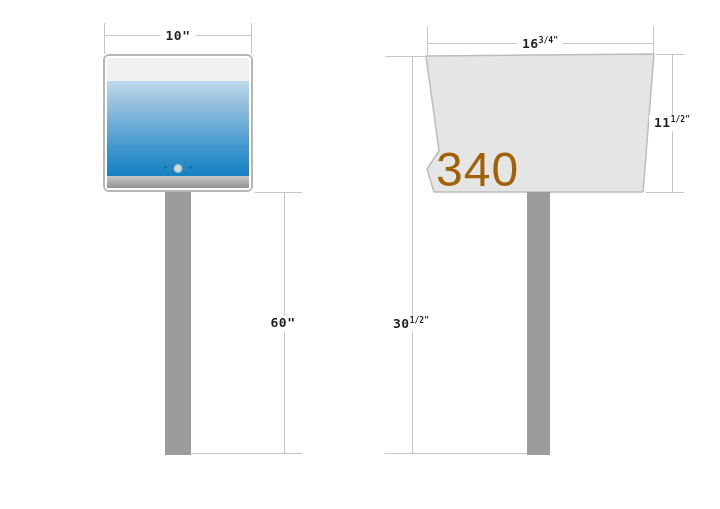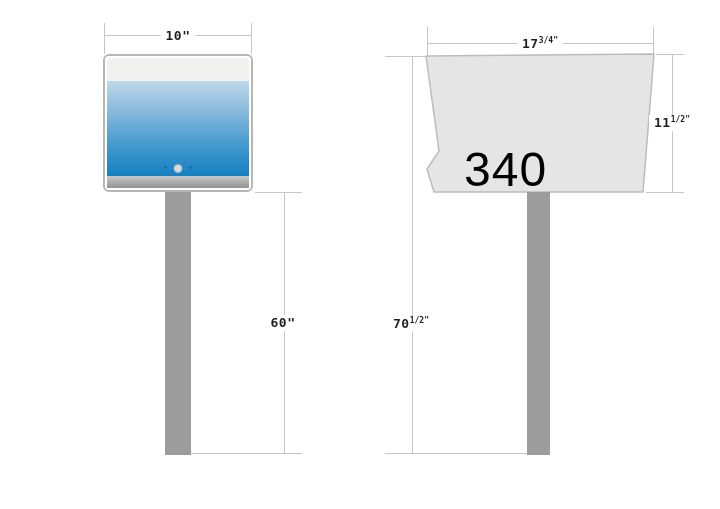--- a/index.html
+++ b/index.html
@@ -24,22 +24,22 @@
   .knob{position:absolute;left:50%;bottom:3px;transform:translateX(-50%);width:9px;height:9px;
         border-radius:50%;background:#d9d9d9;border:1px solid #a3b7c3;box-sizing:border-box;}
   .knob-dot{position:absolute;bottom:7px;width:3px;height:3px;border-radius:50%;
         background:rgba(15,50,75,.35);}
   .knob-dot.l{left:calc(50% - 14px);} .knob-dot.r{left:calc(50% + 11px);}
   
   .post{position:absolute;top:192px;height:263px;background:#9c9c9c;}
   .post-front{left:165px;width:26px;}
   .post-side{left:527px;width:23px;}
   
-  .num340{position:absolute;left:464px;top:146px;font-family:"Liberation Sans",sans-serif;
-        font-weight:300;font-size:48px;line-height:1;color:#000000;letter-spacing:1px;}
+  .num340{position:absolute;left:436px;top:146px;font-family:"Liberation Sans",sans-serif;
+        font-weight:300;font-size:48px;line-height:1;color:#a16207;letter-spacing:1px;}
   svg{position:absolute;left:0;top:0;}
 </style>
 </head>
 <body>
 
 <div class="canvas">
 
   <div class="vline" style="left:104px;top:23px;height:31px;"></div>
   <div class="vline" style="left:251px;top:23px;height:31px;"></div>
   <div class="hline" style="left:104px;top:35px;width:148px;"></div>
@@ -66,25 +66,25 @@
     <polygon points="426,56 654,54 643,192 434,192 427,169 439,151" fill="#e5e5e5" stroke="#bcbcbc" stroke-width="1.5" stroke-linejoin="round"></polygon>
   </svg>
 
   <div class="post post-side"></div>
 
   <div class="num340">340</div>
 
   <div class="vline" style="left:427px;top:27px;height:29px;"></div>
   <div class="vline" style="left:653px;top:27px;height:27px;"></div>
   <div class="hline" style="left:427px;top:43px;width:226px;"></div>
-  <div class="dim" style="left:540px;top:44px;"><span>17</span><sup>3/4"</sup></div>
+  <div class="dim" style="left:540px;top:44px;"><span>16</span><sup>3/4"</sup></div>
 
   <div class="hline" style="left:656px;top:54px;width:28px;"></div>
   <div class="hline" style="left:646px;top:192px;width:38px;"></div>
   <div class="vline" style="left:672px;top:54px;height:138px;"></div>
   <div class="dim" style="left:672px;top:123px;"><span>11</span><sup>1/2"</sup></div>
 
   <div class="hline" style="left:385px;top:56px;width:41px;"></div>
   <div class="hline" style="left:385px;top:453px;width:142px;"></div>
   <div class="vline" style="left:412px;top:56px;height:397px;"></div>
-  <div class="dim" style="left:411px;top:324px;"><span>70</span><sup>1/2"</sup></div>
+  <div class="dim" style="left:411px;top:324px;"><span>30</span><sup>1/2"</sup></div>
 
 </div>
 
 </body></html>

